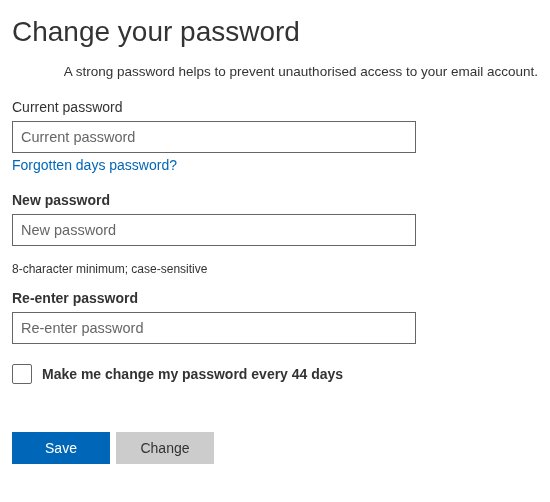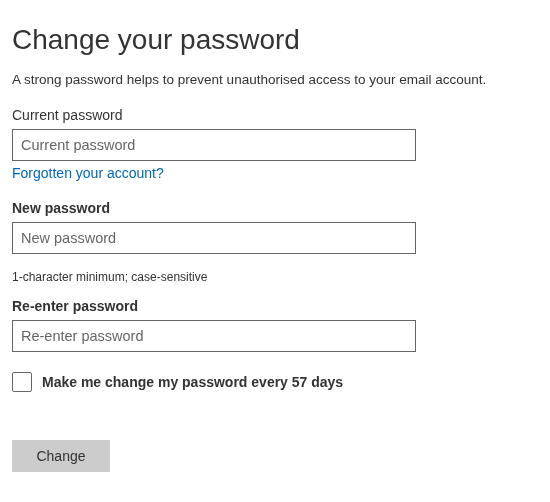--- a/index.html
+++ b/index.html
@@ -11,27 +11,28 @@
       font-family: "Segoe UI", Arial, sans-serif;
       padding: 10px 12px;
       width: 550px;
       color: #333;
       background: #fff;
     }
     h1 {
       font-size: 28px;
       font-weight: 300;
       color: #333;
-      margin-top: 14px;
+      margin-top: 6px;
       margin-bottom: 16px;
     }
     .intro {
       font-size: 13.5px;
       color: #333;
       margin-bottom: 20px;
+      text-align: right;
     }
     .field-label {
       font-size: 14px;
       color: #333;
       margin-bottom: 6px;
       display: block;
     }
     .field-label.bold {
       font-weight: 600;
     }
@@ -115,34 +116,35 @@
 </head>
 <body>
 
 <h1>Change your password</h1>
 
 <p class="intro">A strong password helps to prevent unauthorised access to your email account.</p>
 
 <div class="group">
   <label class="field-label">Current password</label>
   <input type="password" class="text-input" placeholder="Current password" style="">
-  <a class="link">Forgotten your account?</a>
+  <a class="link">Forgotten days password?</a>
 </div>
 
 <div class="group tight">
   <label class="field-label bold">New password</label>
   <input type="password" class="text-input" placeholder="New password" style="">
 </div>
-<p class="hint">1-character minimum; case-sensitive</p>
+<p class="hint">8-character minimum; case-sensitive</p>
 
 <div class="group">
   <label class="field-label bold">Re-enter password</label>
   <input type="password" class="text-input" placeholder="Re-enter password" style="">
 </div>
 
 <div class="checkbox-row">
   <div class="checkbox"></div>
-  <span class="checkbox-label">Make me change my password every 57 days</span>
+  <span class="checkbox-label">Make me change my password every 44 days</span>
 </div>
 
 <div class="button-row">
+  <button class="btn btn-primary">Save</button>
   <button class="btn btn-secondary">Change</button>
 </div>
 
 </body></html>

